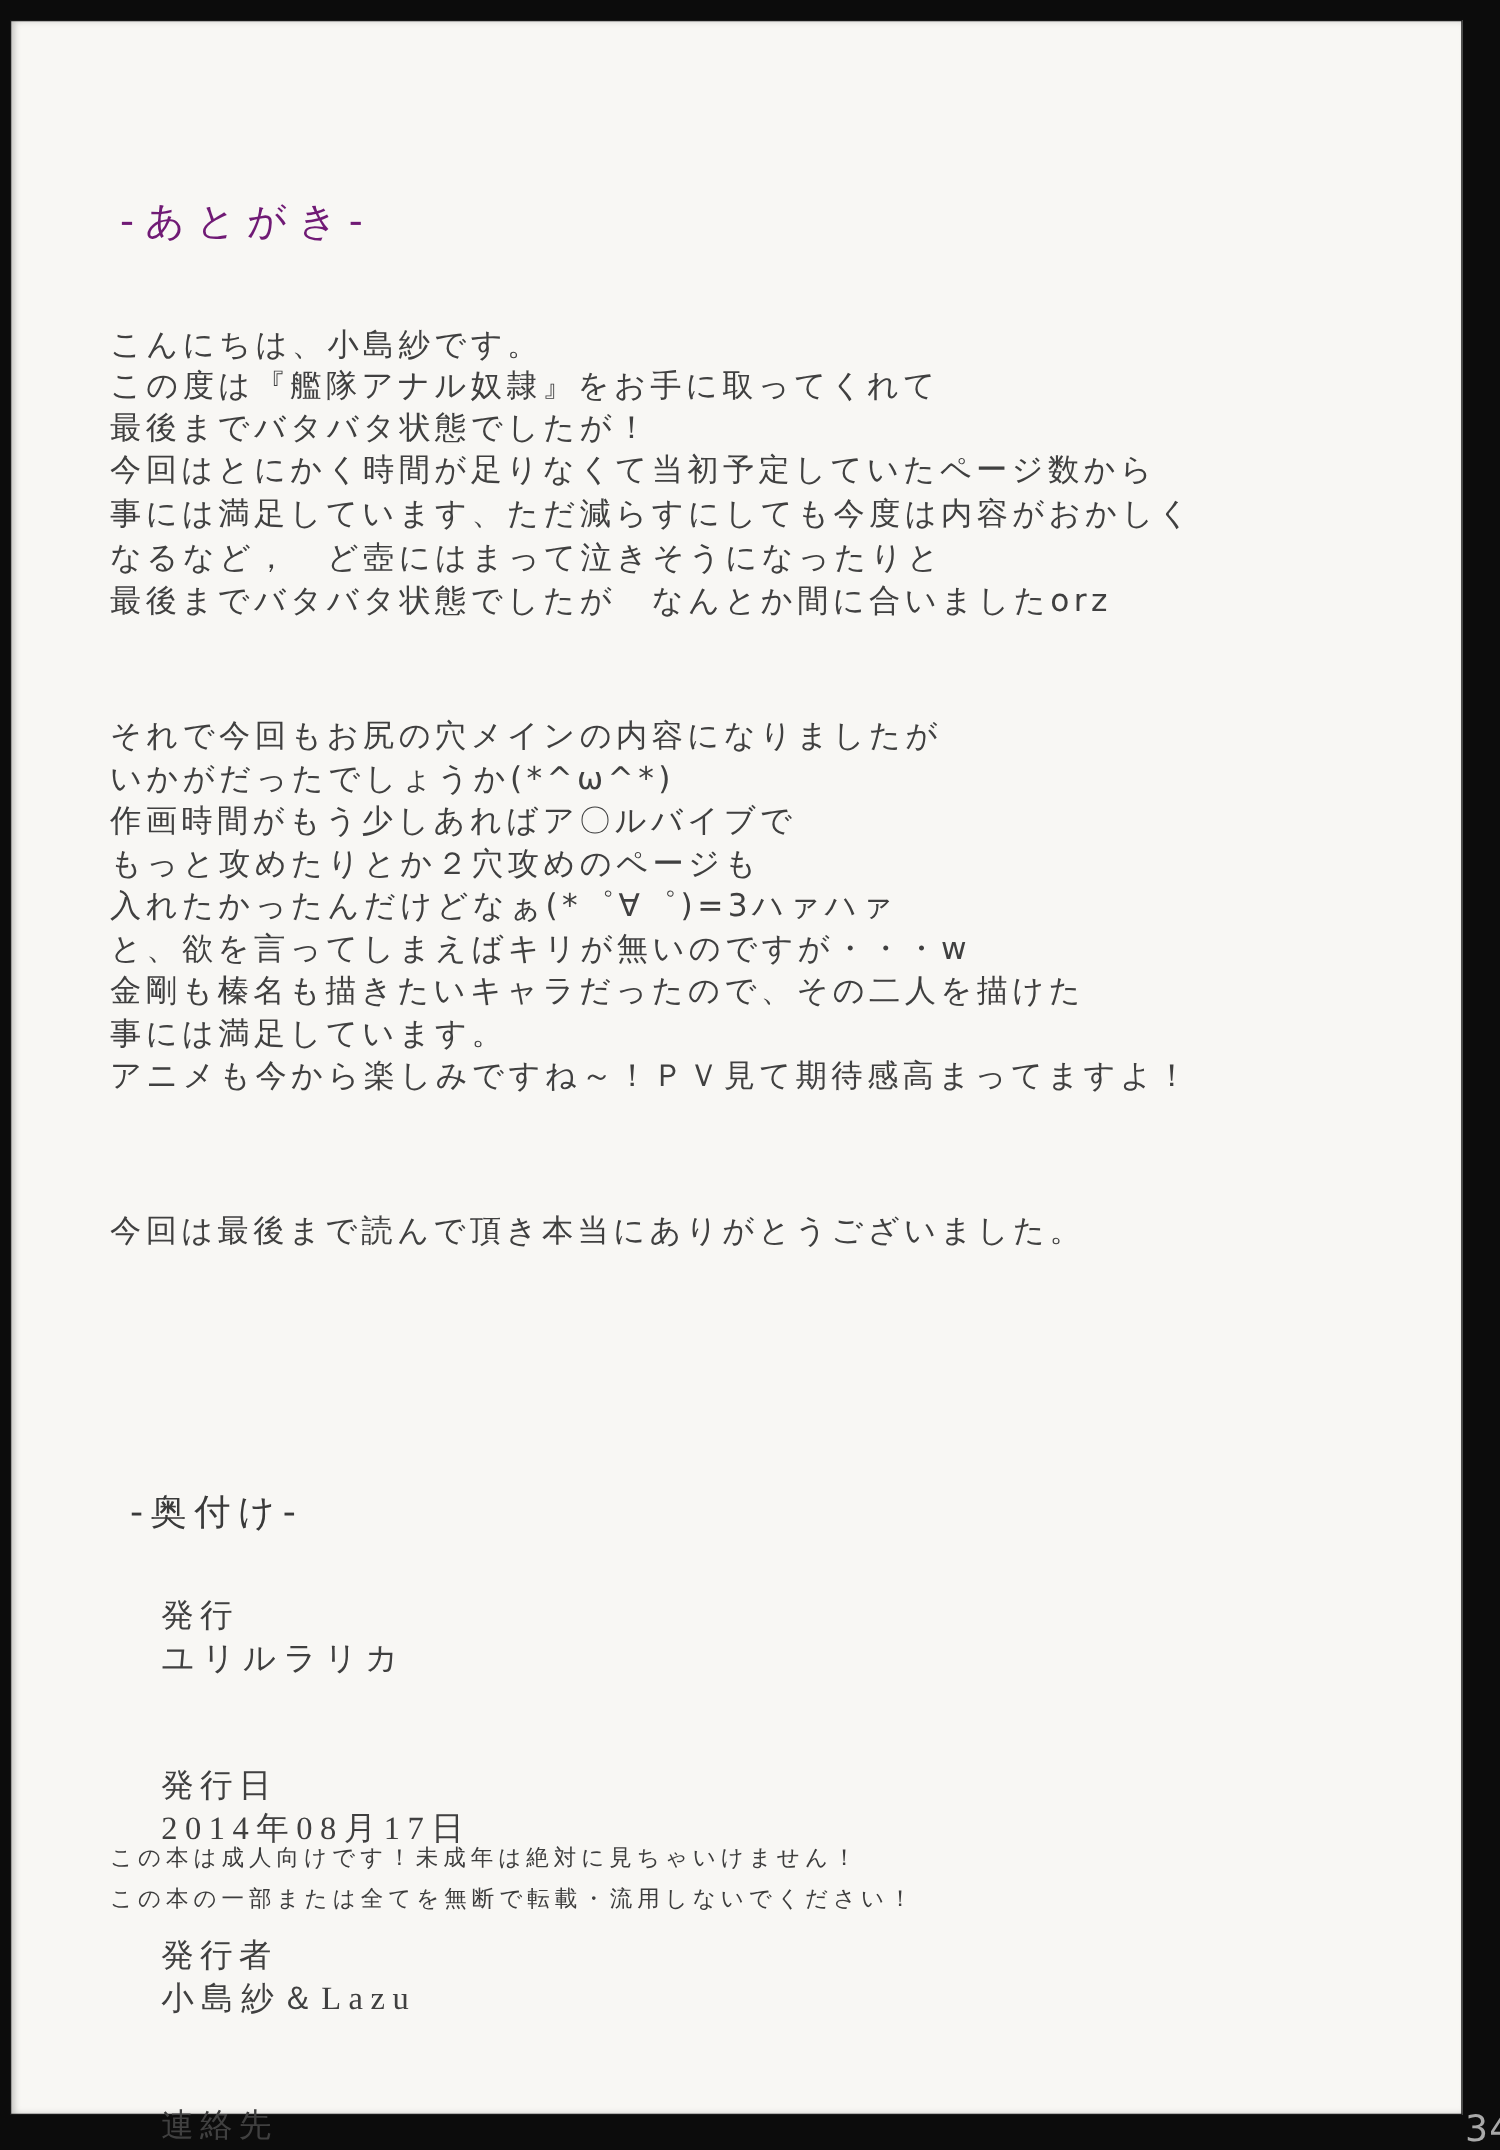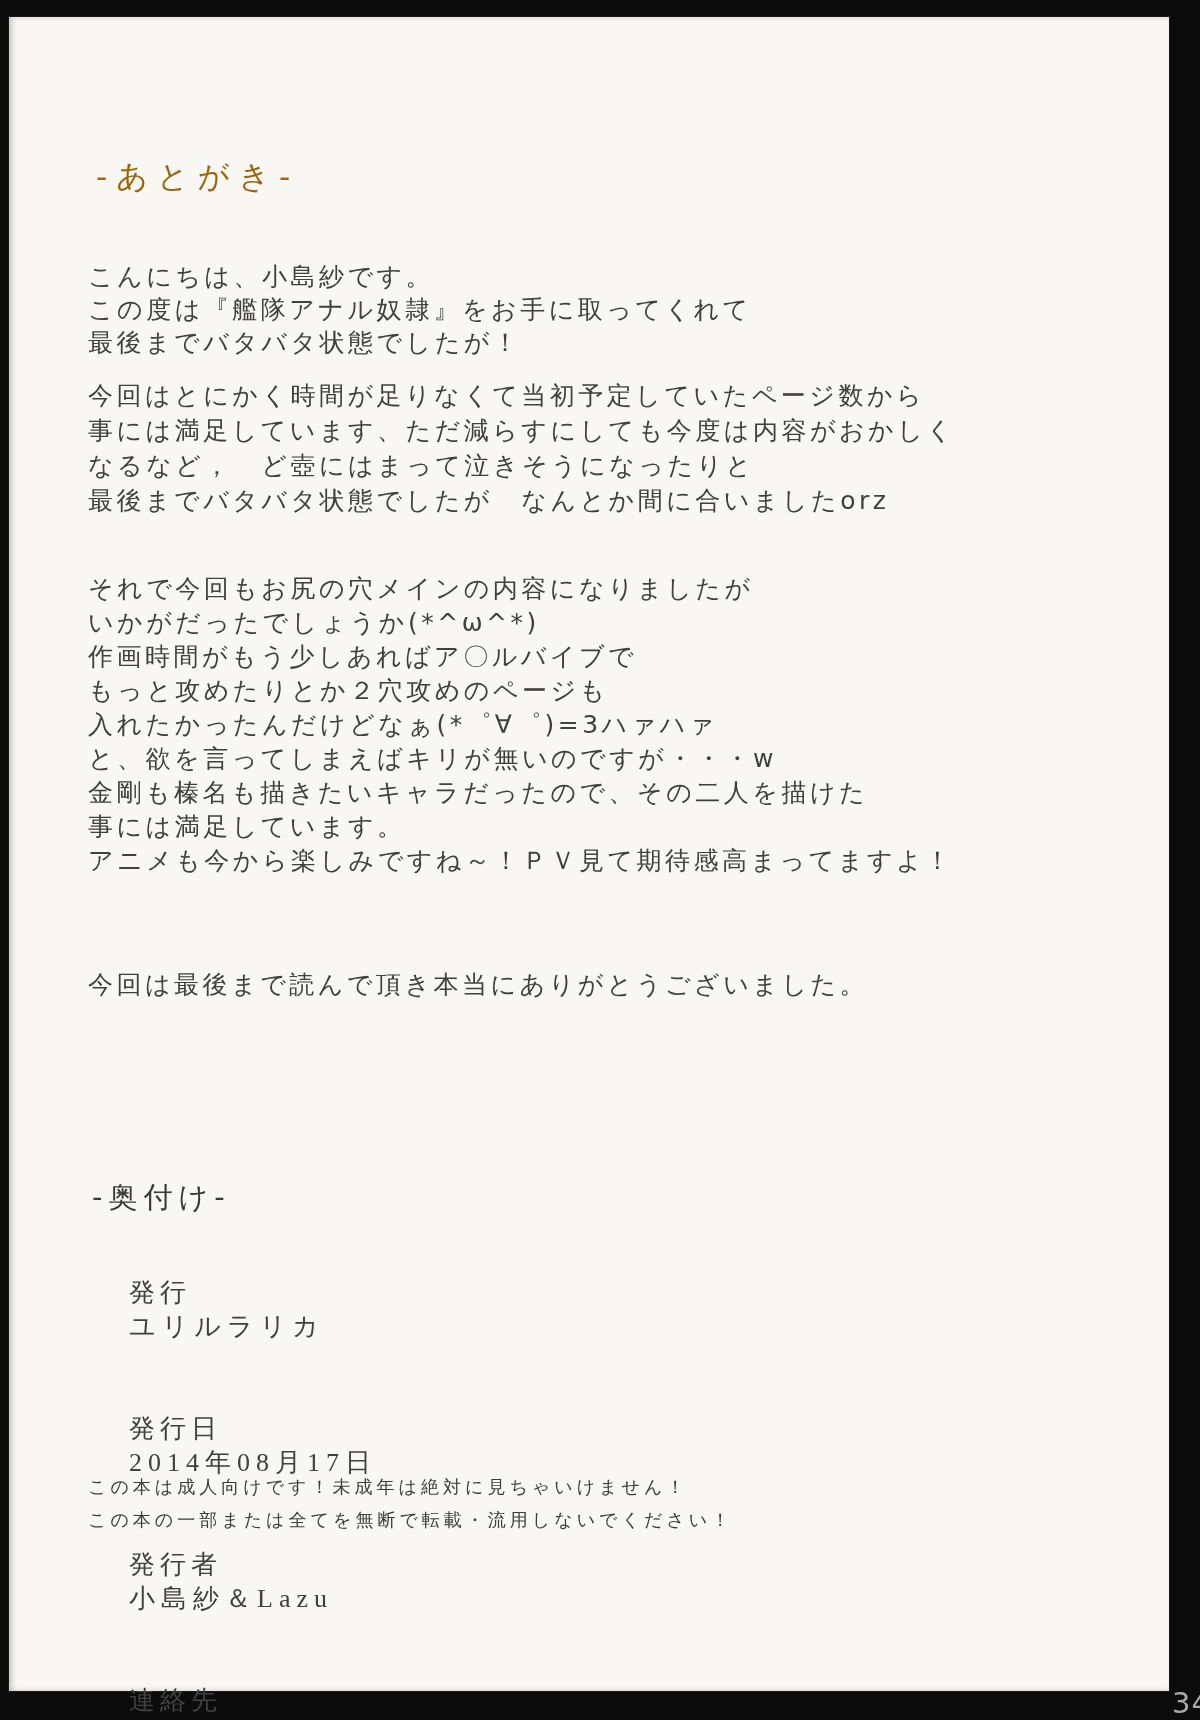--- a/index.html
+++ b/index.html
@@ -25,42 +25,42 @@
     color: #3e3e3e;
   }
   .atogaki-title {
     position: absolute;
     left: 88px;
     top: 140px;
     margin: 0;
     font-size: 31px;
     font-weight: 500;
     letter-spacing: 9px;
-    color: #a16207;
+    color: #701a75;
     white-space: pre;
   }
   .para {
     position: absolute;
     left: 80px;
     right: 40px;
     font-size: 25px;
     line-height: 34px;
     letter-spacing: 3.5px;
     color: #404040;
   }
   .para .line { white-space: pre; }
   .p1 { top: 244px; line-height: 33px; font-family: Liberation Serif, serif; }
-  .p2 { top: 362px; line-height: 35px; }
+  .p2 { top: 342px; line-height: 35px; }
   .p3 { top: 556px; line-height: 34px; }
   .p4 { top: 952px; line-height: 34px; }
   .okuzuke-title {
     position: absolute;
     left: 84px;
     top: 1162px;
-    margin: 0;
+    margin: 12px;
     font-size: 29px;
     font-weight: 500;
     letter-spacing: 6px;
     color: #3a3a3a;
     white-space: pre;
   }
   .colophon {
     position: absolute;
     left: 82px;
     top: 1226px;

